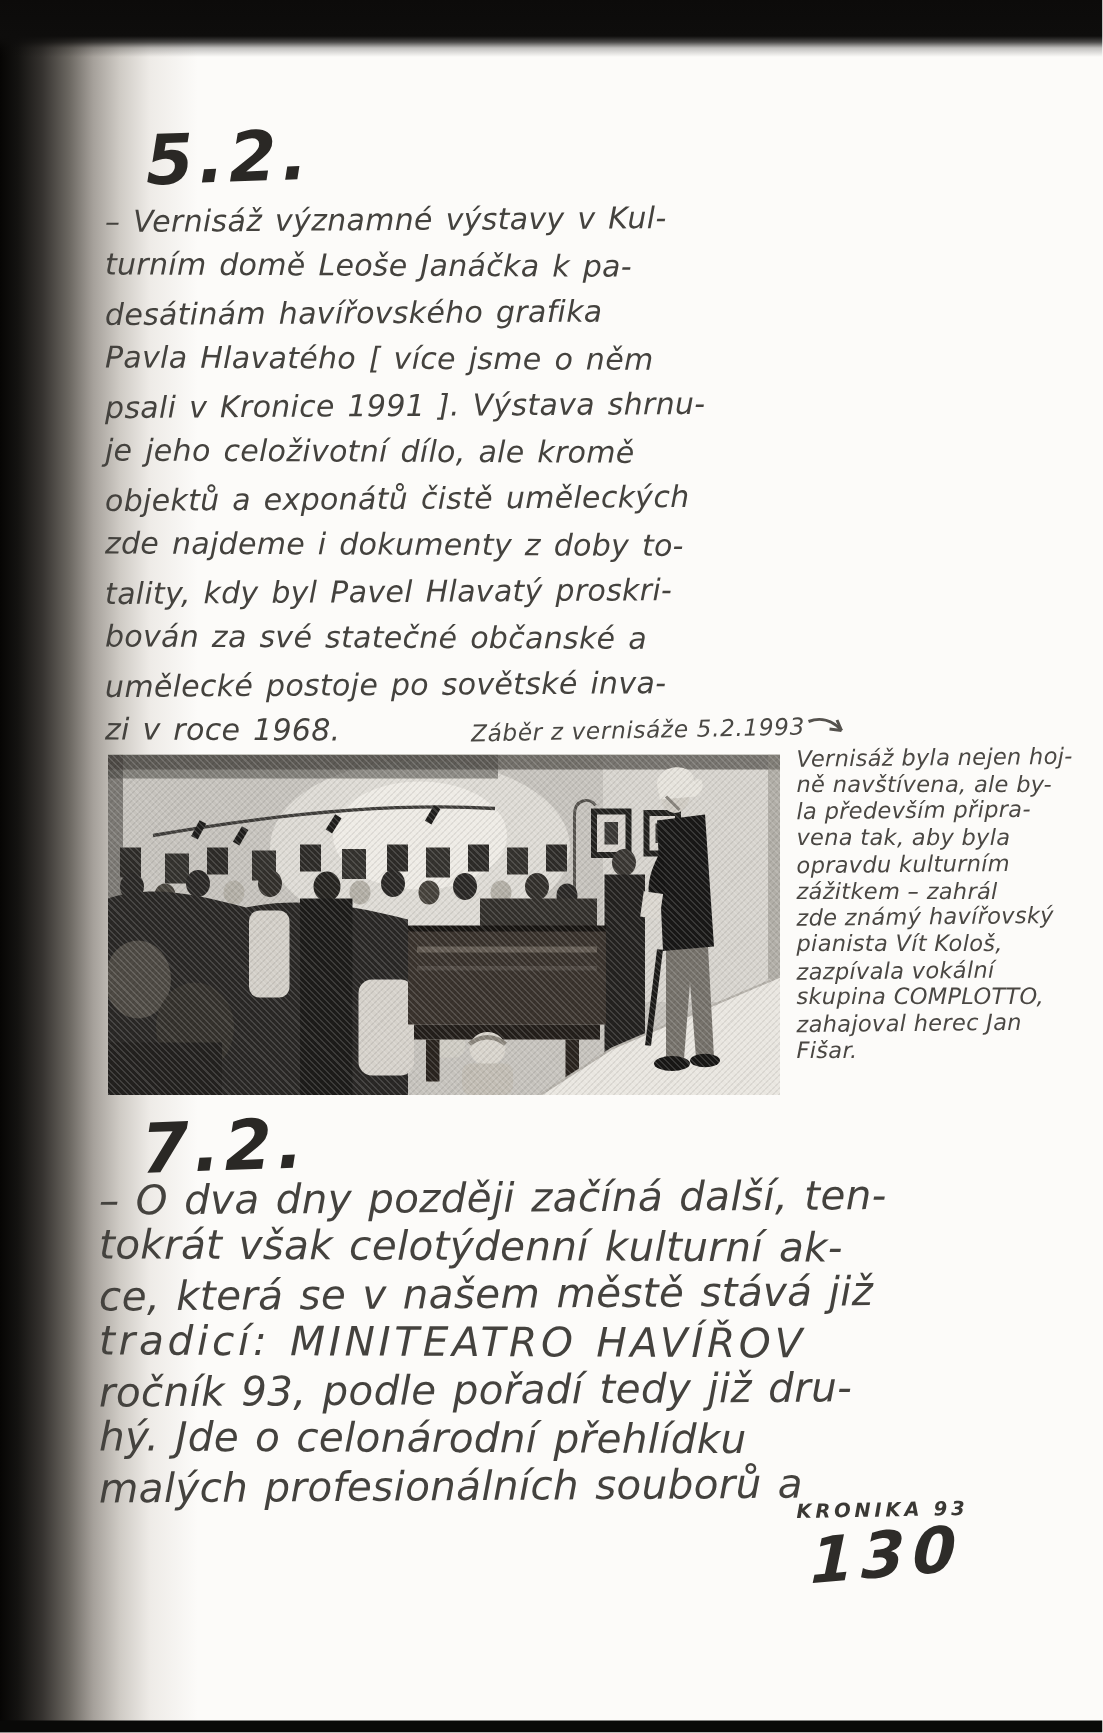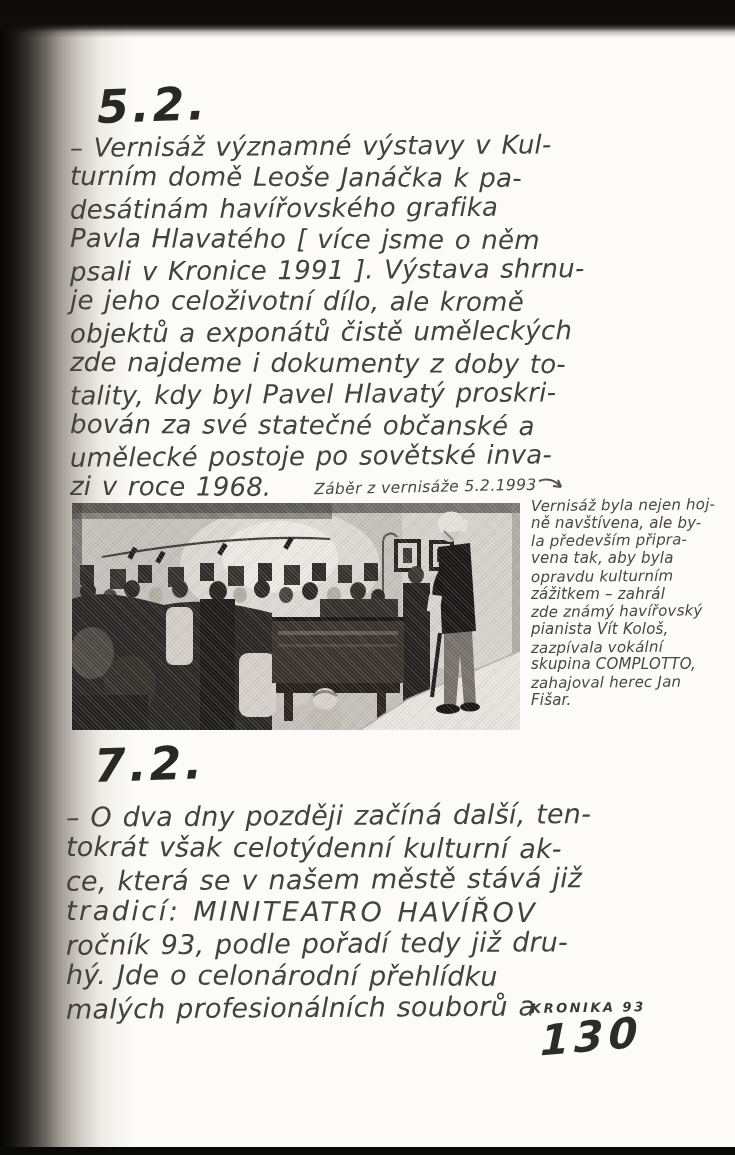--- a/index.html
+++ b/index.html
@@ -27,22 +27,22 @@
     position:absolute;font-size:46px;font-weight:700;font-style:italic;
     letter-spacing:3px;color:#2a2825;transform:rotate(-2deg);
   }
   .h1.e1{left:97px;top:78px;}
   .h1.e2{left:94px;top:737px;}
 
   .para{position:absolute;font-style:italic;}
   .para .line{white-space:nowrap;}
   .para .line:nth-child(odd){transform:rotate(-0.4deg);}
   .para .line:nth-child(even){transform:rotate(0.25deg);}
-  .para1{left:70px;top:131px;width:480px;font-size:26px;line-height:31px;letter-spacing:.2px;word-spacing:2px;}
-  .para2{left:66px;top:784px;width:490px;font-size:27px;line-height:32px;letter-spacing:.2px;word-spacing:2px;margin-top:16px;}
+  .para1{left:70px;top:131px;width:480px;font-size:20px;line-height:31px;letter-spacing:.2px;word-spacing:2px;}
+  .para2{left:66px;top:784px;width:490px;font-size:27px;line-height:32px;letter-spacing:.2px;word-spacing:2px;}
   .para2 .line:nth-child(4){letter-spacing:2.5px;}
 
   .caption{
     position:absolute;left:314px;top:478px;font-size:15.5px;font-style:italic;
     letter-spacing:.4px;color:#4a4844;transform:rotate(-1.2deg);
   }
   .note-arrow{position:absolute;left:536px;top:477px;}
   .note{
     position:absolute;left:531px;top:497px;width:210px;
     font-size:15px;line-height:17.7px;font-style:italic;letter-spacing:.2px;color:#4a4743;

